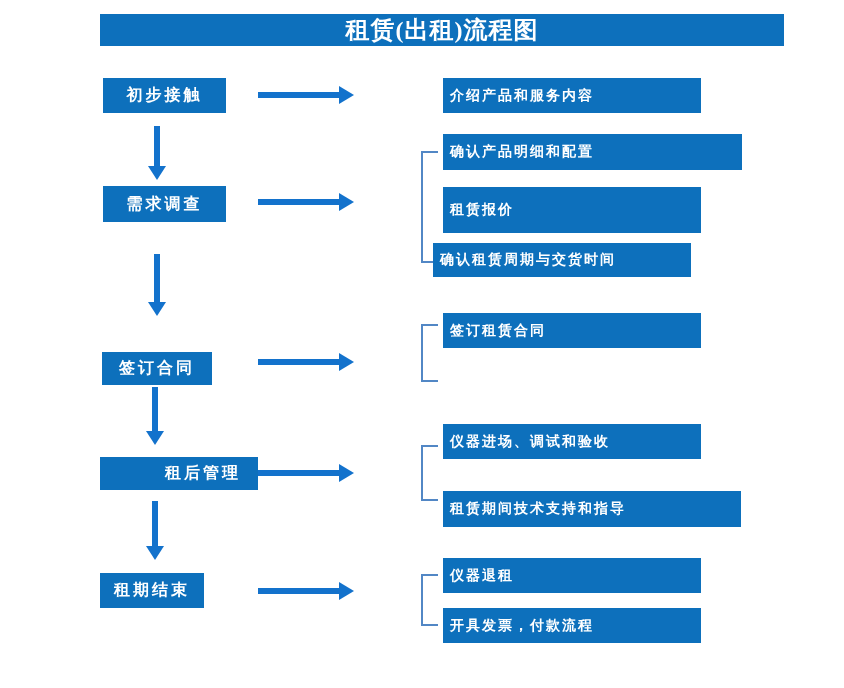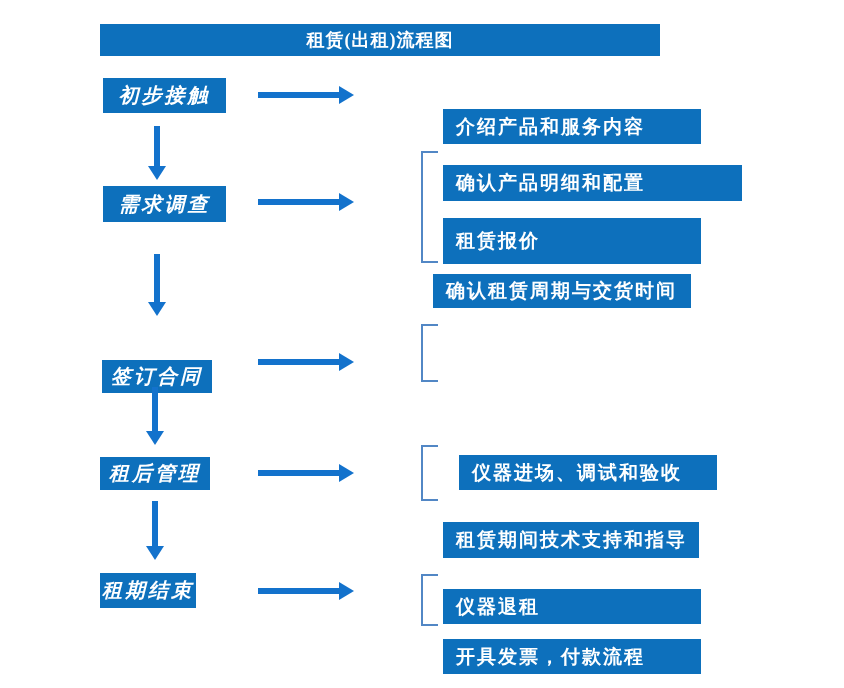--- a/index.html
+++ b/index.html
@@ -7,31 +7,31 @@
     --arrow:#1372cc;
     --bracket:#5287c5;
     --text:#ffffff;
   }
   html,body{margin:0;padding:0;background:#ffffff;}
   .canvas{
     position:relative;width:844px;height:688px;background:#ffffff;overflow:hidden;
     font-family:"Liberation Serif", serif;
   }
   .title{
-    position:absolute;left:100px;top:24px;width:560px;height:32px;
+    position:absolute;left:100px;top:14px;width:684px;height:32px;
     background:var(--box);color:var(--text);
     display:flex;align-items:center;justify-content:center;
-    font-size:18px;font-weight:bold;letter-spacing:1px;
+    font-size:24px;font-weight:bold;letter-spacing:1px;
   }
   .box{
     position:absolute;background:var(--box);color:var(--text);
     display:flex;align-items:center;font-weight:bold;
   }
-  .stage{justify-content:center;font-size:20px;letter-spacing:3px;font-style:italic;}
-  .output{padding-left:13px;font-size:19px;letter-spacing:2px;box-sizing:border-box;margin-top:31px;}
+  .stage{justify-content:center;font-size:16px;letter-spacing:3px;}
+  .output{padding-left:7px;font-size:14px;letter-spacing:2px;box-sizing:border-box;}
   
   .varrow{position:absolute;width:18px;}
   .vshaft{position:absolute;left:6px;top:0;width:6px;bottom:13px;background:var(--arrow);}
   .vhead{position:absolute;left:0;bottom:0;width:0;height:0;
     border-left:9px solid transparent;border-right:9px solid transparent;
     border-top:14px solid var(--arrow);}
   
   .harrow{position:absolute;width:96px;height:18px;}
   .hshaft{position:absolute;left:0;top:6px;right:14px;height:6px;background:var(--arrow);}
   .hhead{position:absolute;right:0;top:0;width:0;height:0;
@@ -46,23 +46,23 @@
 </style>
 </head>
 <body>
 
 <div class="canvas">
 
   <div class="title">租赁(出租)流程图</div>
 
   <div class="box stage" style="left:103px;top:78px;width:123px;height:35px;">初步接触</div>
   <div class="box stage" style="left:103px;top:186px;width:123px;height:36px;text-align:right;">需求调查</div>
-  <div class="box stage" style="left:102px;top:360px;width:110px;height:33px;">签订合同</div>
-  <div class="box stage" style="left:100px;top:457px;width:110px;height:33px;">租后管理</div>
-  <div class="box stage" style="left:100px;top:573px;width:96px;height:35px;">租期结束</div>
+  <div class="box stage" style="left:102px;top:352px;width:110px;height:33px;">签订合同</div>
+  <div class="box stage" style="left:100px;top:457px;width:110px;height:33px;padding-left:48px;">租后管理</div>
+  <div class="box stage" style="left:100px;top:573px;width:104px;height:35px;">租期结束</div>
 
   <div class="varrow" style="left:148px;top:126px;height:54px;">
     <i class="vshaft"></i>
     <i class="vhead"></i>
   </div>
   <div class="varrow" style="left:148px;top:254px;height:62px;">
     <i class="vshaft"></i>
     <i class="vhead"></i>
   </div>
   <div class="varrow" style="left:146px;top:387px;height:58px;">
@@ -99,20 +99,21 @@
   <div class="bracket" style="left:421px;top:324px;height:58px;"></div>
   <div class="bracket" style="left:421px;top:445px;height:56px;"></div>
   <div class="bracket" style="left:421px;top:574px;height:52px;"></div>
 
   <div class="box output" style="left:443px;top:78px;width:258px;height:35px;">介绍产品和服务内容</div>
 
   <div class="box output" style="left:443px;top:134px;width:299px;height:36px;">确认产品明细和配置</div>
   <div class="box output" style="left:443px;top:187px;width:258px;height:46px;">租赁报价</div>
   <div class="box output" style="left:433px;top:243px;width:258px;height:34px;">确认租赁周期与交货时间</div>
 
+  <div class="box output" style="left:443px;top:313px;width:258px;height:35px;">签订租赁合同</div>
 
-  <div class="box output" style="left:459px;top:424px;width:258px;height:35px;">仪器进场、调试和验收</div>
-  <div class="box output" style="left:443px;top:491px;width:256px;height:36px;">租赁期间技术支持和指导</div>
+  <div class="box output" style="left:443px;top:424px;width:258px;height:35px;">仪器进场、调试和验收</div>
+  <div class="box output" style="left:443px;top:491px;width:298px;height:36px;">租赁期间技术支持和指导</div>
 
   <div class="box output" style="left:443px;top:608px;width:258px;height:35px;">开具发票，付款流程</div>
   <div class="box output" style="left:443px;top:558px;width:258px;height:35px;">仪器退租</div>
 
 </div>
 
 </body></html>

